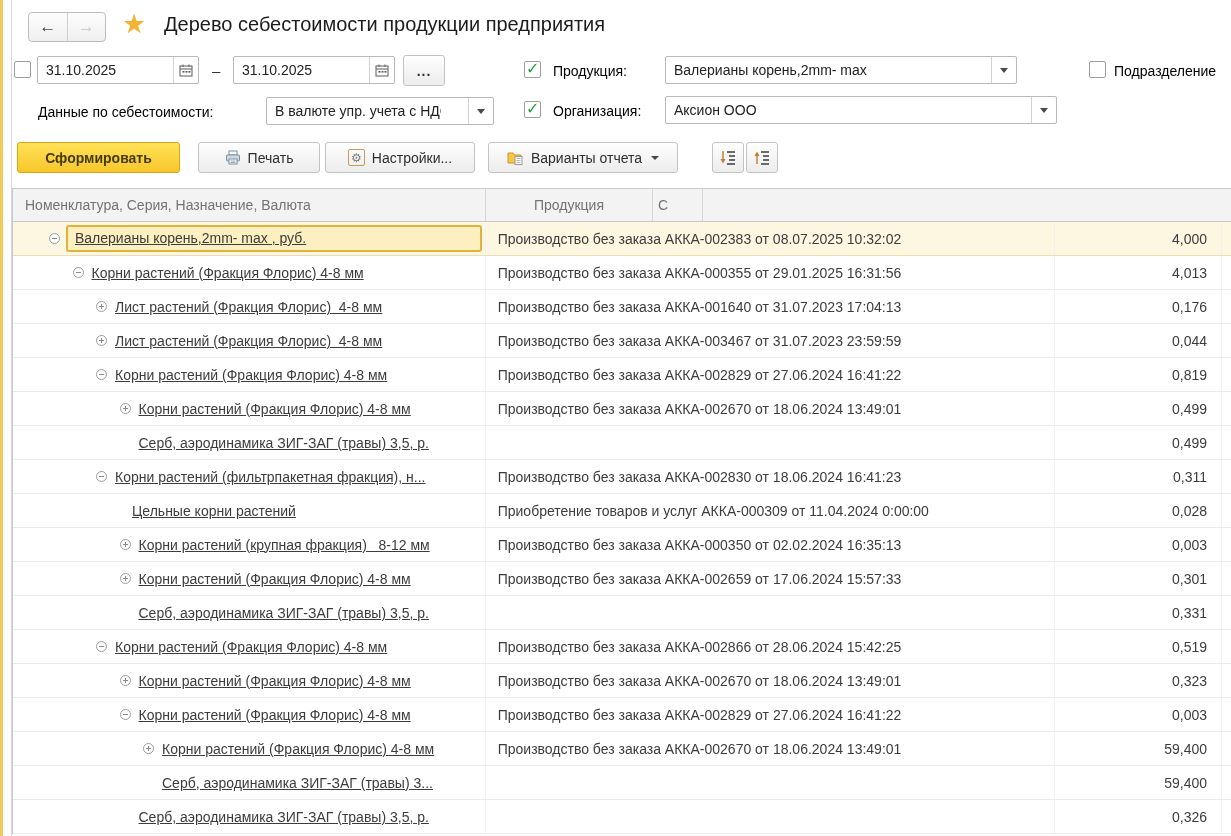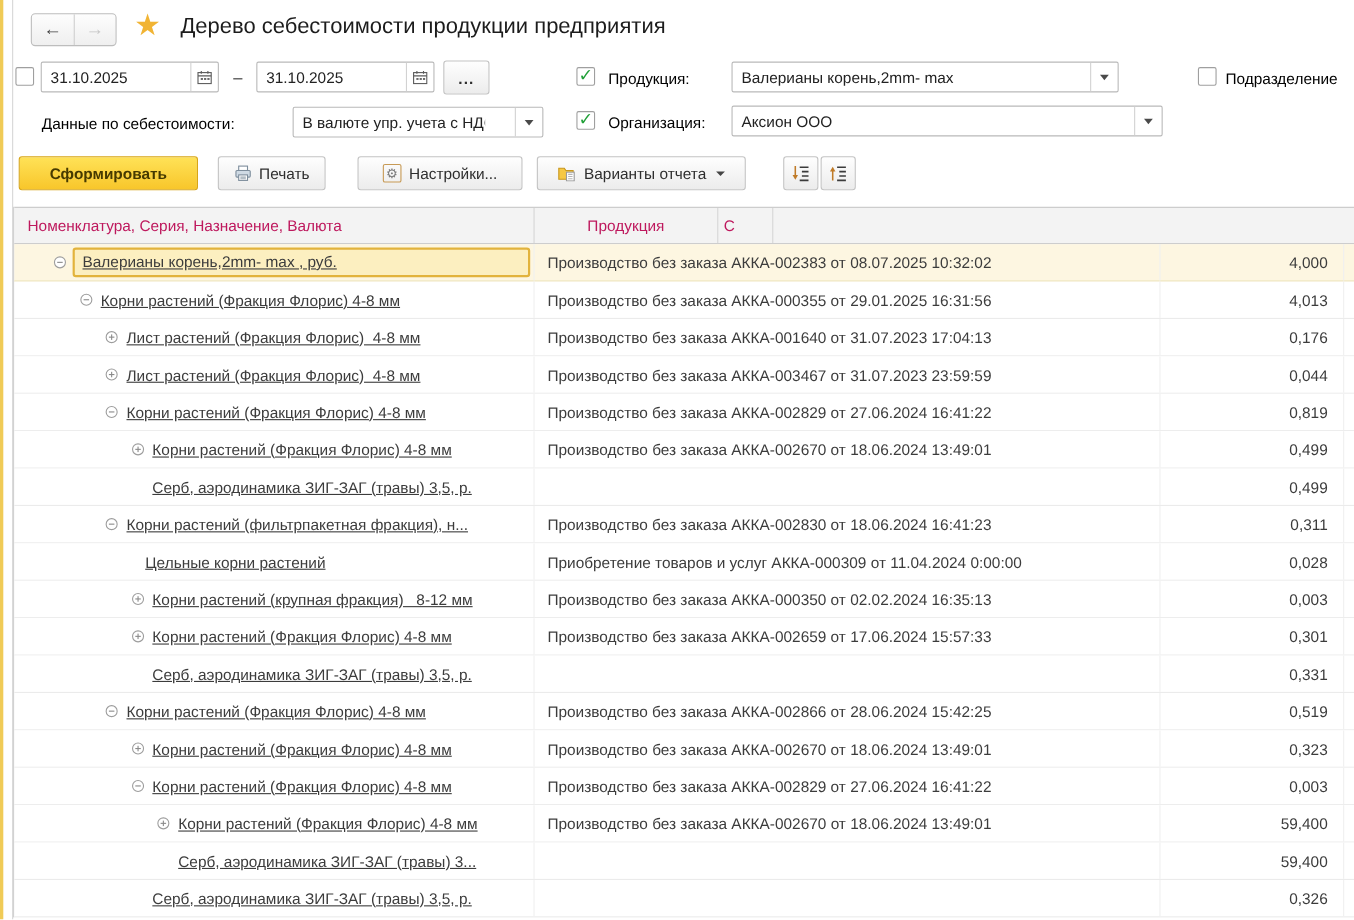--- a/index.html
+++ b/index.html
@@ -47,21 +47,21 @@
   .drop-arrow-sm { width:0; height:0; border-left:4px solid transparent; border-right:4px solid transparent;
     border-top:4px solid #444; margin-left:2px; }
 
   .gear-box { width:17px; height:17px; border:1px solid #c79a55; border-radius:2px;
     display:flex; align-items:center; justify-content:center; font-size:12px; color:#7c7c7c; }
 
   
   .grid { position:absolute; left:12px; top:188px; width:1260px; border-left:1px solid #c9c9c9; }
   .thead { display:flex; height:34px; background:#f3f3f3;
     border-top:1px solid #c9c9c9; border-bottom:1px solid #c9c9c9; }
-  .thead .hcell { font-size:14px; color:#be185d; display:flex; align-items:center;
+  .thead .hcell { font-size:14px; color:#737373; display:flex; align-items:center;
     border-right:1px solid #d6d6d6; padding-left:12px; white-space:nowrap; overflow:hidden; }
   .hc1 { width:473px; }
   .hc2 { width:570px; }
   .hc3 { width:167px; justify-content:center; padding-left:0 !important; }
   .hc4 { width:50px; padding-left:5px !important; }
 
   .trow { display:flex; height:34px; background:#fff; border-bottom:1px solid #ebebeb; cursor:pointer; }
   .trow.selected { background:#fdf6e1; border-bottom:1px solid #eadfb4; }
   .tcell { display:flex; align-items:center; font-size:14px; color:#3c3c3c;
     border-right:1px solid #f0f0f0; white-space:nowrap; overflow:hidden; }
@@ -149,21 +149,21 @@
 <div class="checkbox checked" style="left:524px; top:101px;"></div>
 <div class="lbl" style="left:553px; top:103px;">Организация:</div>
 <div class="field" style="left:665px; top:96px; width:392px;">
   <div class="txt">Аксион ООО</div>
   <div class="side-btn">
       <span class="combo-caret"></span>
     </div>
 </div>
 
 <div class="btn btn-generate" style="left:17px; top:142px; width:163px;">Сформировать</div>
-<div class="btn" style="left:198px; top:142px; width:98px;">
+<div class="btn" style="left:198px; top:142px; width:122px;">
   <span>
     <svg width="16" height="15" viewBox="0 0 16 15">
         <rect x="4" y="1" width="8" height="4" fill="#fff" stroke="#7d8d9c"></rect>
         <rect x="1.5" y="5" width="13" height="6" rx="1" fill="#cfdae4" stroke="#7d8d9c"></rect>
         <rect x="4" y="9" width="8" height="5" fill="#fff" stroke="#7d8d9c"></rect>
         <line x1="5.5" y1="11" x2="10.5" y2="11" stroke="#9aa7b2"></line>
         <line x1="5.5" y1="12.5" x2="10.5" y2="12.5" stroke="#9aa7b2"></line>
       </svg>
   </span>
   <span>Печать</span>

